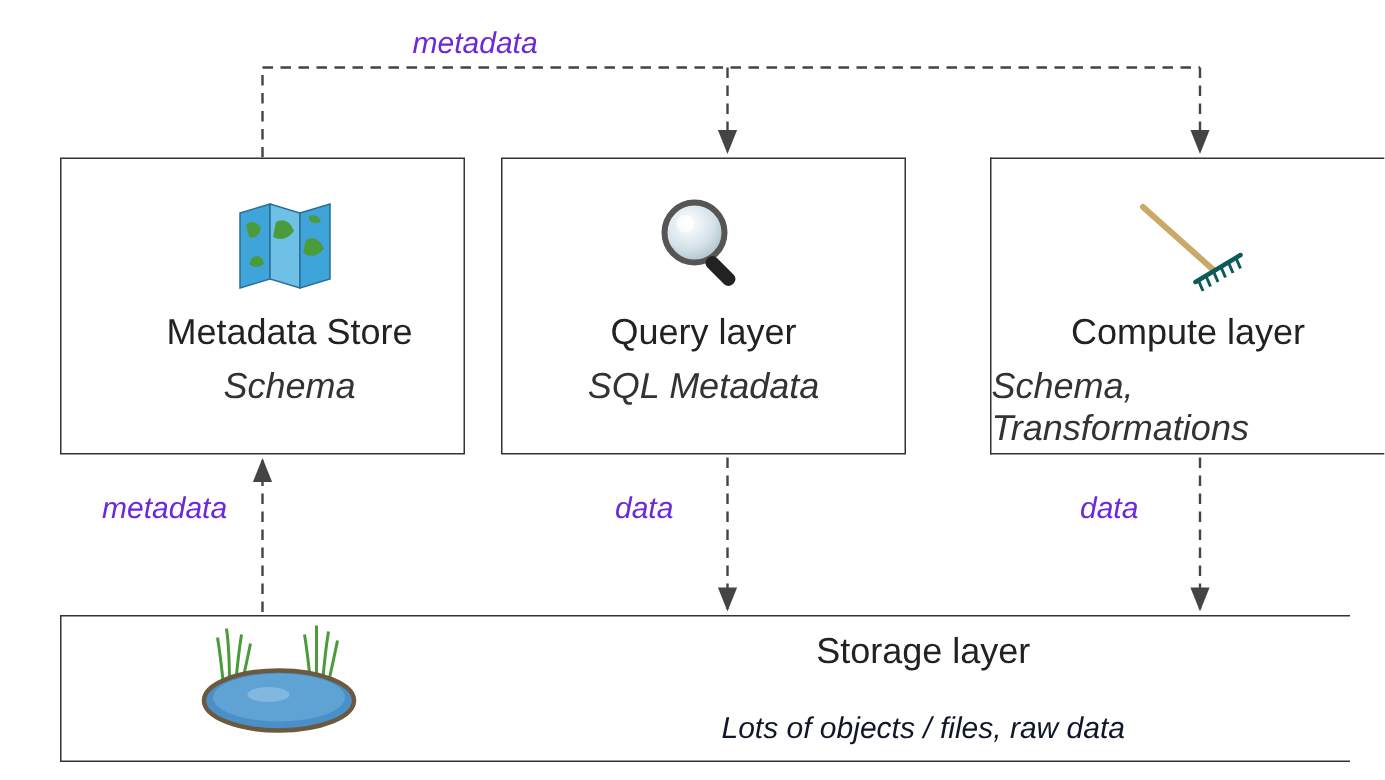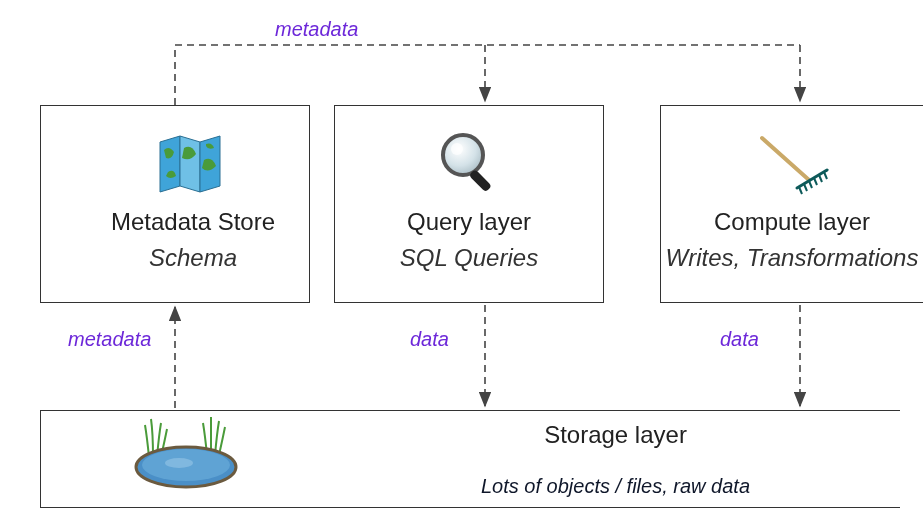--- a/index.html
+++ b/index.html
@@ -139,41 +139,41 @@
           <stop offset="60%" stop-color="#d4e2e8"></stop>
           <stop offset="100%" stop-color="#a9bcc4"></stop>
         </radialGradient>
       </defs>
       <circle cx="30" cy="28" r="20" fill="url(#lensgrad)" stroke="#555" stroke-width="4"></circle>
       <circle cx="24" cy="22" r="6" fill="#fff" opacity="0.7"></circle>
       <rect x="42" y="42" width="24" height="9" rx="4" transform="rotate(45 42 42)" fill="#222"></rect>
     </svg>
   </div>
   <div class="title">Query layer</div>
-  <div class="subtitle">SQL Queries</div>
+  <div class="subtitle">SQL Metadata</div>
 </div>
 
 <div class="box" style="left:660px; top:105px; width:263px; height:198px; border-right:none;">
   <div class="icon-area">
     <svg width="90" height="70" viewBox="0 0 90 70">
 
       <line x1="15" y1="10" x2="62" y2="52" stroke="#caa968" stroke-width="4" stroke-linecap="round"></line>
 
       <line x1="50" y1="60" x2="80" y2="42" stroke="#0d5a5a" stroke-width="3" stroke-linecap="round"></line>
 
       <line x1="52" y1="59" x2="55" y2="66" stroke="#0d5a5a" stroke-width="2"></line>
       <line x1="57" y1="56" x2="60" y2="63" stroke="#0d5a5a" stroke-width="2"></line>
       <line x1="62" y1="53" x2="65" y2="60" stroke="#0d5a5a" stroke-width="2"></line>
       <line x1="67" y1="50" x2="70" y2="57" stroke="#0d5a5a" stroke-width="2"></line>
       <line x1="72" y1="47" x2="75" y2="54" stroke="#0d5a5a" stroke-width="2"></line>
       <line x1="77" y1="44" x2="80" y2="51" stroke="#0d5a5a" stroke-width="2"></line>
     </svg>
   </div>
   <div class="title">Compute layer</div>
-  <div class="subtitle">Writes, Transformations</div>
+  <div class="subtitle">Schema, Transformations</div>
 </div>
 
 <div class="edge-label" style="left:68px; top:328px;">metadata</div>
 <div class="edge-label" style="left:410px; top:328px;">data</div>
 <div class="edge-label" style="left:720px; top:328px;">data</div>
 
 <div class="storage-box" style="left:40px; top:410px; width:860px; height:98px; border-right:none;">
   <div class="storage-icon-area">
     <svg width="150" height="110" viewBox="0 0 150 110" style="margin-top:-30px;">
 

